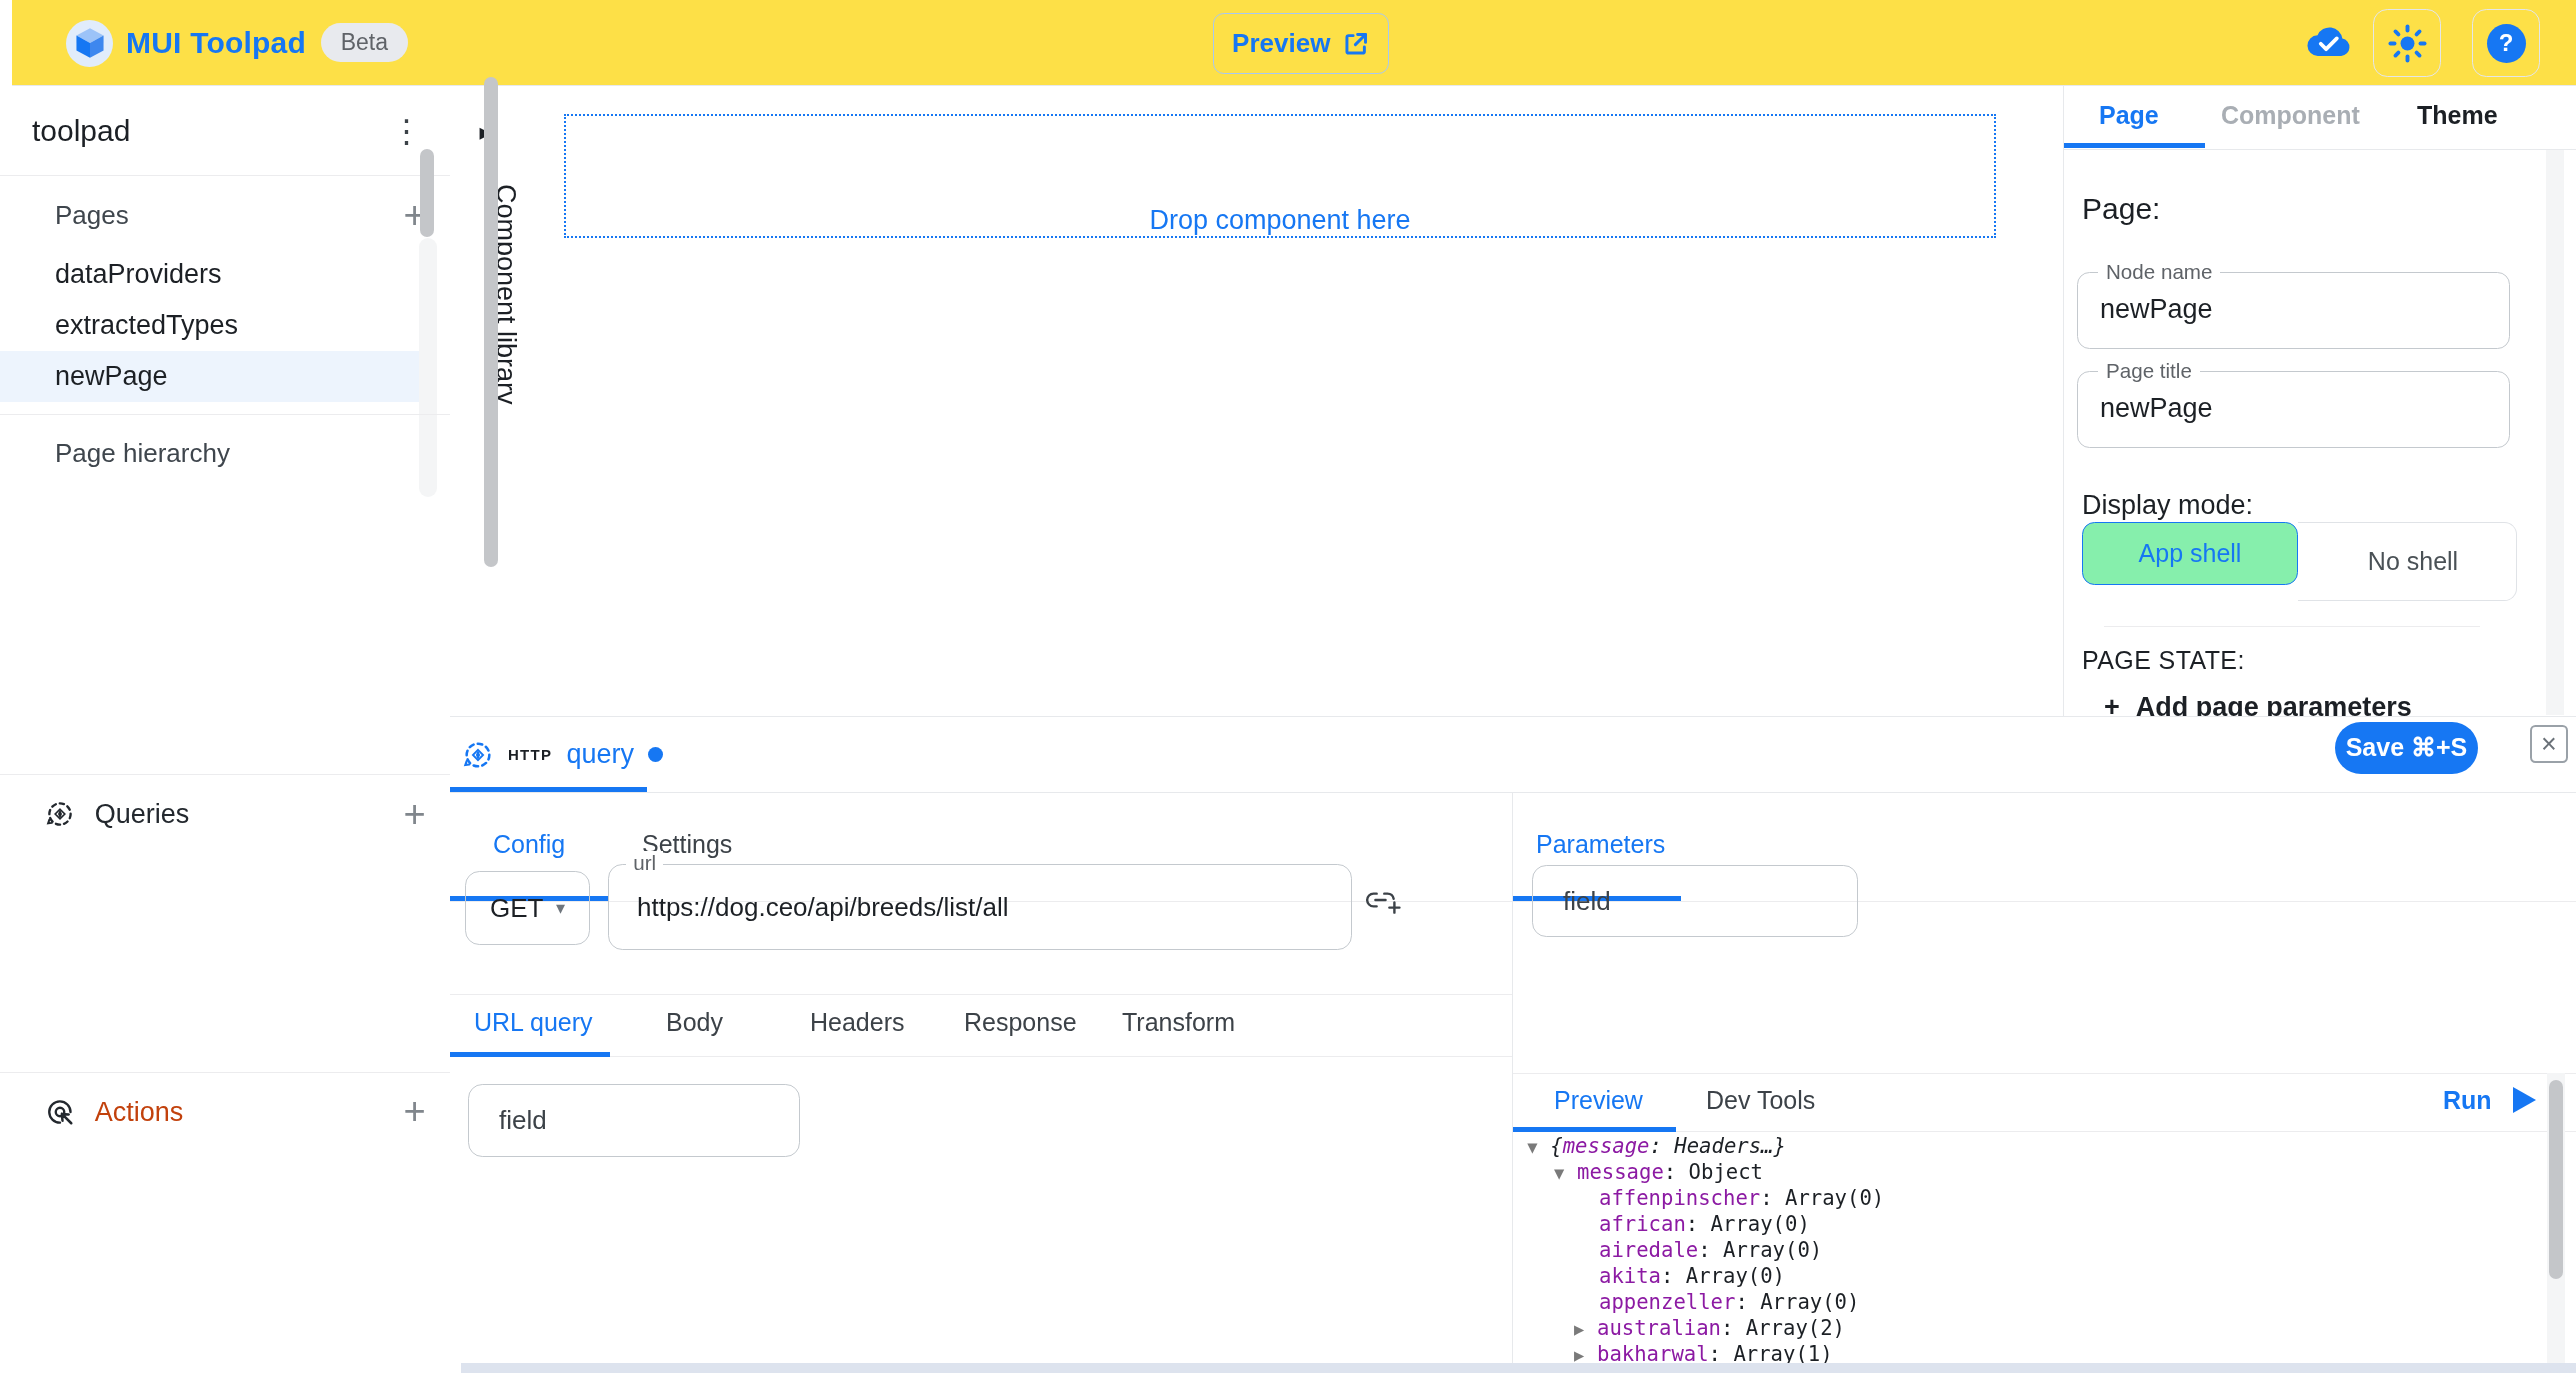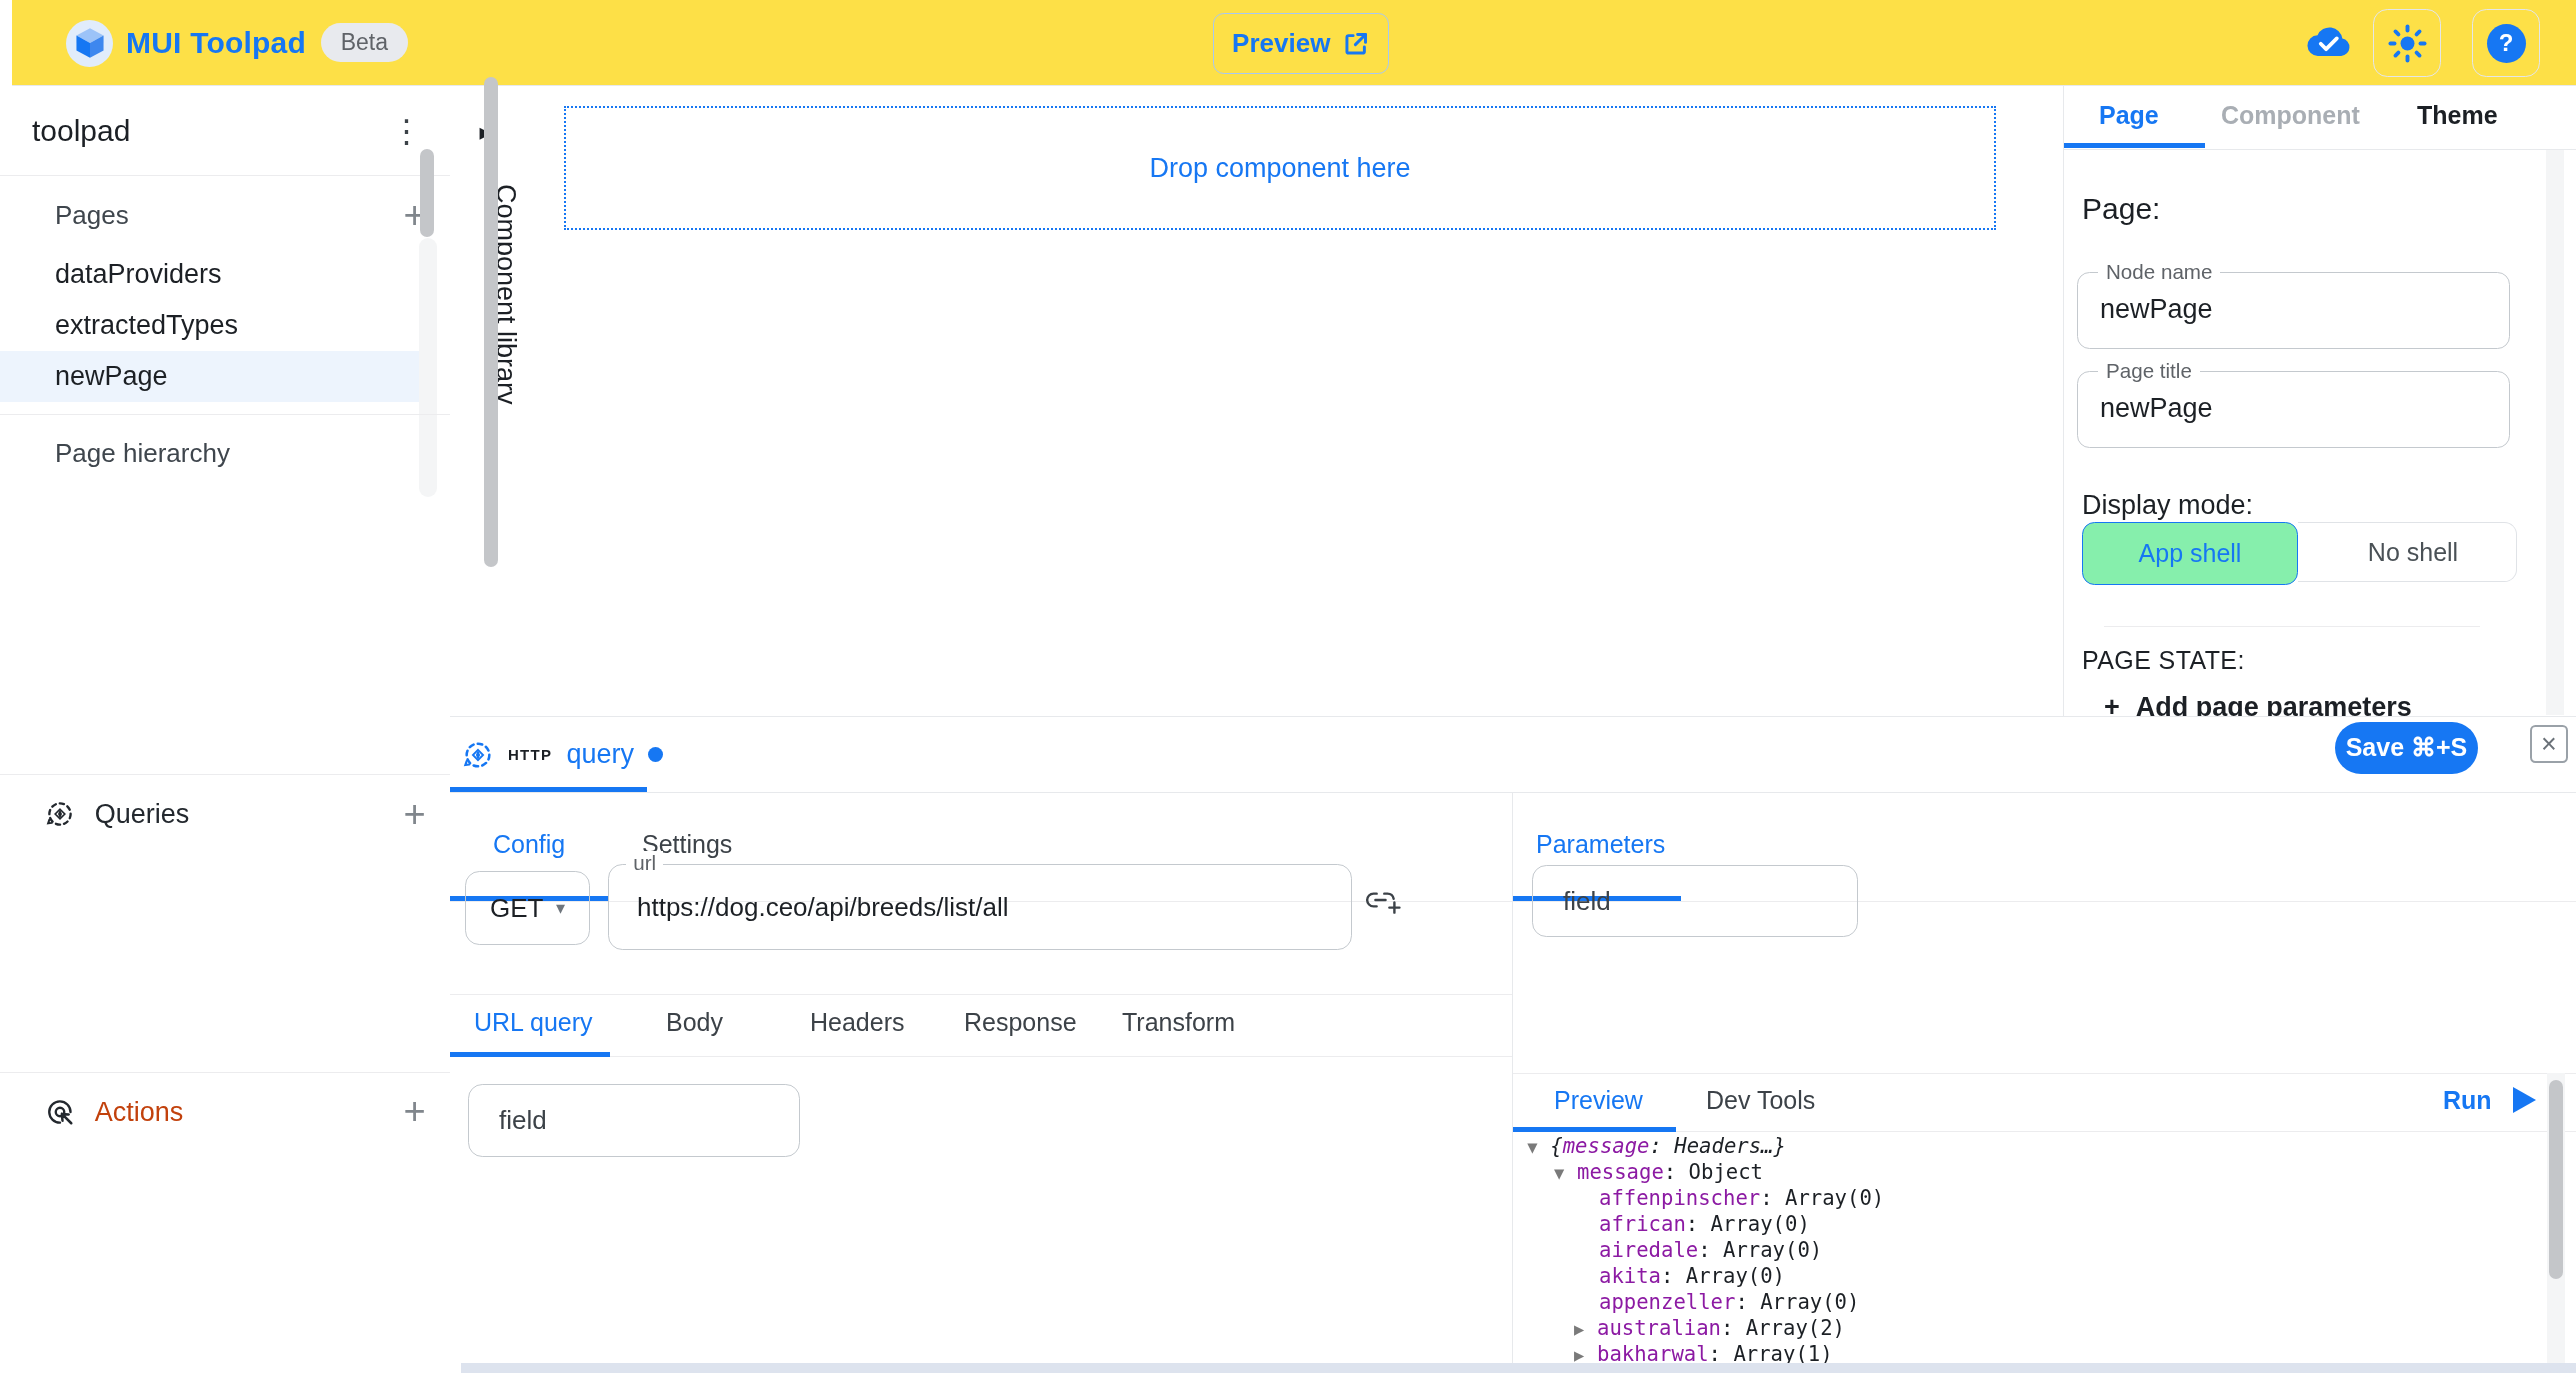--- a/index.html
+++ b/index.html
@@ -37,39 +37,39 @@
   #queries-row{left:0;top:703px;width:450px;height:50px;display:flex;align-items:center;padding-left:45px;box-sizing:border-box;font-size:27px;color:#23282E;}
   #queries-plus{left:394px;top:708px;}
   #actions-row{left:0;top:1001px;width:450px;height:50px;display:flex;align-items:center;padding-left:45px;box-sizing:border-box;font-size:27px;color:#c2410c;}
   #actions-plus{left:394px;top:1005px;}
   
   #comp-strip{left:450px;top:86px;width:71px;height:630px;background:#fff;border-right:0.9px solid #E7E9EC;}
   #comp-chevron{left:0;top:32px;width:71px;display:flex;justify-content:center;font-size:24px;color:#1C2025;cursor:pointer;}
   #comp-label{left:0;top:98px;width:71px;display:flex;justify-content:center;writing-mode:vertical-rl;font-size:27px;color:#1C2025;}
   
   #canvas{left:521px;top:86px;width:1543px;height:630px;background:#fff;}
-  #dropzone{left:43px;top:20px;width:1432px;height:124px;border:2.7px dotted #1677F3;display:flex;align-items:center;justify-content:center;font-size:27px;font-weight:500;color:#1677F3;box-sizing:border-box;}
+  #dropzone{left:43px;top:28px;width:1432px;height:124px;border:2.7px dotted #1677F3;display:flex;align-items:flex-end;justify-content:center;font-size:27px;font-weight:500;color:#1677F3;box-sizing:border-box;}
   
   #inspector{left:2063px;top:86px;width:513px;height:630px;background:#fff;border-left:0.9px solid #E7E9EC;overflow:hidden;}
   #insp-tabs{left:0;top:0;width:513px;height:63px;border-bottom:0.9px solid #E7E9EC;}
   .insp-tab{top:0;height:59px;display:flex;align-items:center;font-size:25px;font-weight:600;cursor:pointer;}
   #insp-tab-page{left:35px;color:#1677F3;}
   #insp-tab-component{left:157px;color:#A9AEB4;}
   #insp-tab-theme{left:353px;color:#1C2025;}
   #insp-underline{left:0;top:57px;width:141px;height:5.4px;background:#1677F3;}
   #insp-heading{left:18px;top:106px;font-size:30px;font-weight:500;}
   .fld{left:13.4px;width:431px;height:75px;border:0.9px solid #C4C9CE;border-radius:12.5px;}
   .fld-label{left:34px;font-size:20.6px;color:#5F6368;background:#fff;padding:0 8px;}
   .fld-value{left:36px;width:376px;font-size:27px;color:#1C2025;display:flex;align-items:center;height:75px;}
   #fld-node{top:186px;} #fld-node-label{top:174px;} #fld-node-value{top:186px;}
   #fld-title{top:285px;} #fld-title-label{top:273px;} #fld-title-value{top:285px;}
   #display-label{left:18px;top:404px;font-size:27px;}
   #seg{left:18px;top:436px;width:435px;height:63px;display:flex;cursor:pointer;}
   #seg-on{width:216px;height:63px;background:#86efac;border:1.8px solid #1677F3;border-radius:12.5px;box-sizing:border-box;display:flex;align-items:center;justify-content:center;font-size:25px;font-weight:500;color:#1677F3;}
-  #seg-off{width:219px;height:60px;border:0.9px solid #E0E3E7;border-left:none;border-radius:0 12.5px 12.5px 0;box-sizing:border-box;display:flex;align-items:center;justify-content:center;font-size:25px;color:#4A5156;padding-left:12px;}
+  #seg-off{width:219px;height:79px;border:0.9px solid #E0E3E7;border-left:none;border-radius:0 12.5px 12.5px 0;box-sizing:border-box;display:flex;align-items:center;justify-content:center;font-size:25px;color:#4A5156;padding-left:12px;}
   #insp-div{left:40px;top:540px;width:376px;height:0.9px;background:#ECECEE;}
   #page-state{left:18px;top:560px;font-size:25px;font-weight:500;letter-spacing:0.4px;}
   #add-params{left:40px;top:606px;display:flex;align-items:center;gap:16px;font-size:27px;font-weight:600;color:#1C2025;}
   #insp-scroll{left:482px;top:64px;width:18px;height:565px;background:#F4F5F6;}
   #insp-thumb{left:484px;top:77px;width:14.3px;height:490px;background:#C4C6C9;border-radius:7.2px;}
   
   #bottom{left:450px;top:716px;width:2126px;height:658px;background:#fff;border-top:0.9px solid #E7E9EC;box-sizing:border-box;}
   #qp-topbar{left:0;top:0;width:2126px;height:75px;border-bottom:0.9px solid #E7E9EC;}
   #query-tab{left:11.6px;top:0;height:75px;display:flex;align-items:center;gap:14.3px;cursor:pointer;}
   #query-http{font-size:15px;font-weight:800;letter-spacing:1.3px;color:#1C2025;}

